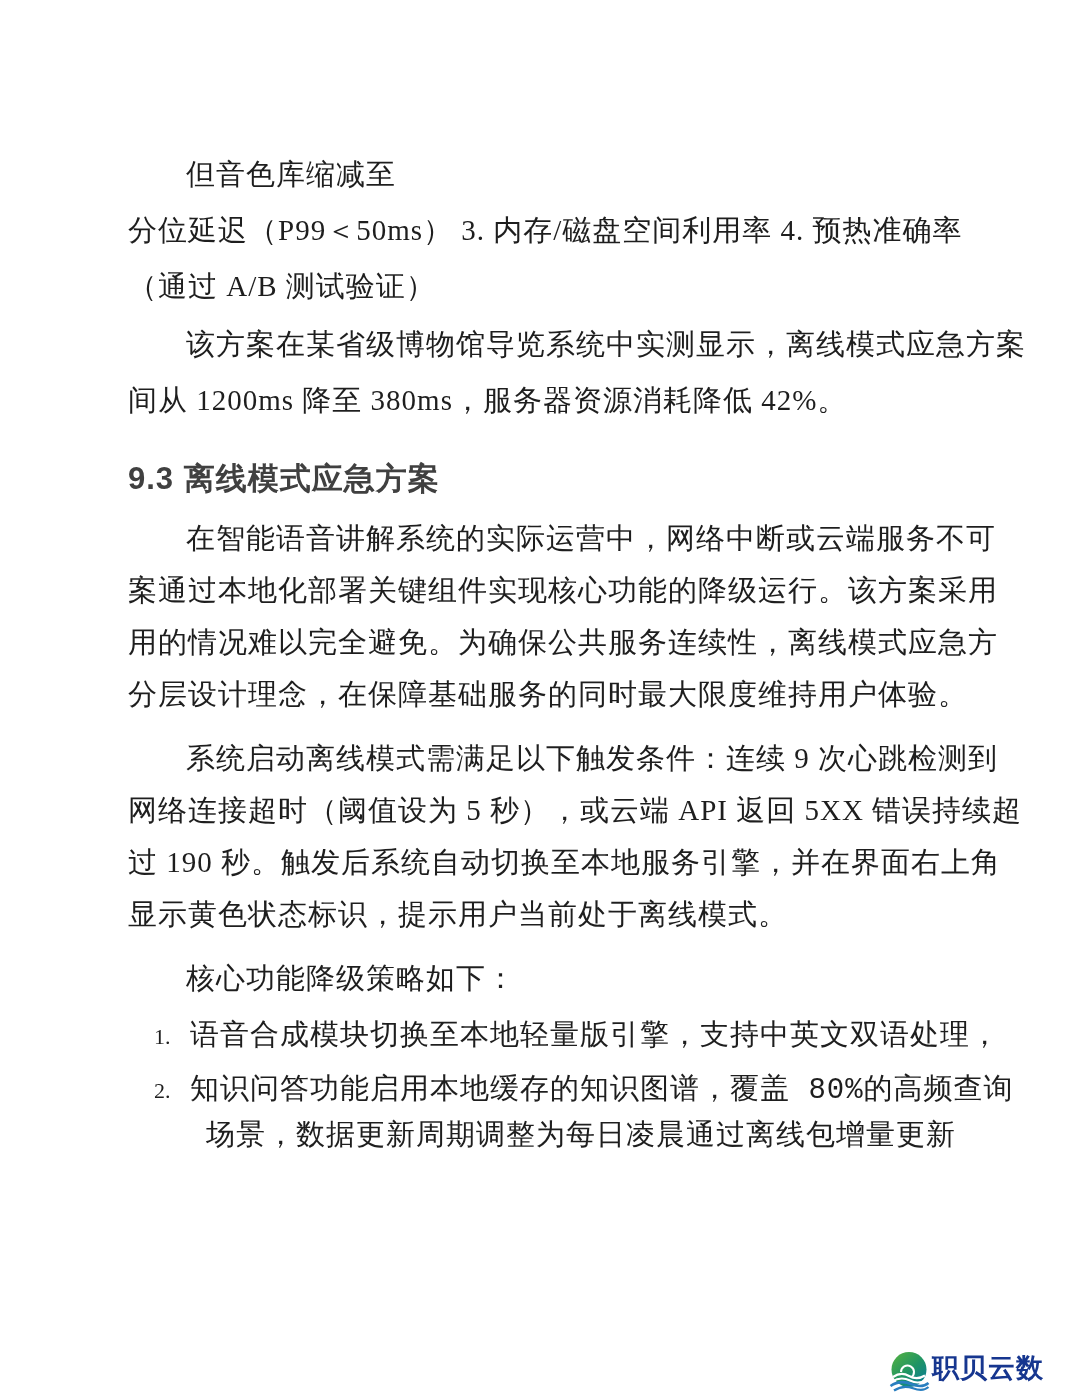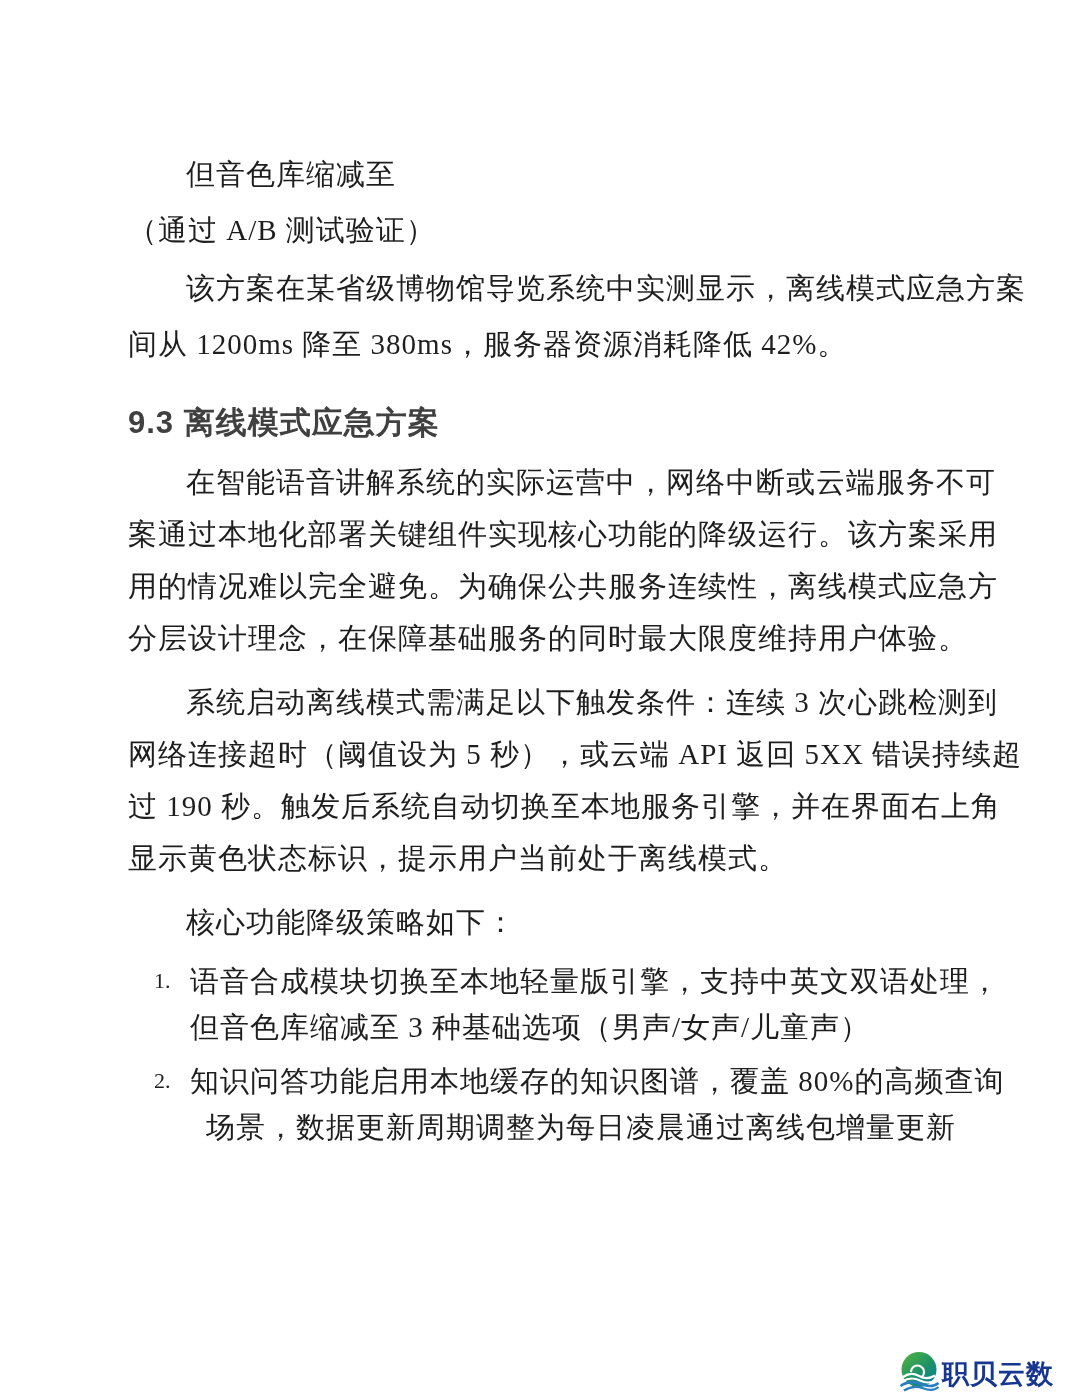--- a/index.html
+++ b/index.html
@@ -35,79 +35,79 @@
     white-space:nowrap;
   }
   .list { margin-top:10px; }
   .li { display:flex; align-items:flex-start; padding-left:26px; }
   .li + .li { margin-top:8px; }
   .num {
     width:36px; flex:0 0 36px;
     font-size:22px; line-height:46px;
     letter-spacing:0;
   }
-  .li-lines { flex:1 1 auto; min-width:0; }
+  .li-lines { flex:1 1 auto; min-width:0;font-family:Liberation Mono, monospace; }
   .li-ln { height:46px; line-height:46px; white-space:nowrap; }
   .logo {
-    position:absolute; right:26px; bottom:5px;
-    display:flex; align-items:flex-end; gap:2px;
+    position:absolute; right:36px; bottom:5px;
+    display:flex; align-items:flex-start; gap:2px;
   }
   .logo-icon { display:block; width:42px; height:42px; }
   .logo-text {
     font-family:"Liberation Sans","DejaVu Sans",sans-serif;
     font-weight:700;
     font-size:27px;
     color:#16368f;
     letter-spacing:1px;
     white-space:nowrap;
   }
 </style>
 </head>
 <body>
 
 <div class="page">
 
   <div class="content">
 
     <div class="para">
       <div class="ln ind">但音色库缩减至</div>
+      <div class="ln">分位延迟（P99＜50ms） 3. 内存/磁盘空间利用率 4. 预热准确率</div>
       <div class="ln">（通过 A/B 测试验证）</div>
     </div>
 
     <div class="para p2">
       <div class="ln ind">该方案在某省级博物馆导览系统中实测显示，离线模式应急方案</div>
       <div class="ln">间从 1200ms 降至 380ms，服务器资源消耗降低 42%。</div>
     </div>
 
     <h2 class="heading">9.3 离线模式应急方案</h2>
 
     <div class="para p-mid">
       <div class="ln ind">在智能语音讲解系统的实际运营中，网络中断或云端服务不可</div>
       <div class="ln">案通过本地化部署关键组件实现核心功能的降级运行。该方案采用</div>
       <div class="ln">用的情况难以完全避免。为确保公共服务连续性，离线模式应急方</div>
       <div class="ln">分层设计理念，在保障基础服务的同时最大限度维持用户体验。</div>
     </div>
 
     <div class="para p-mid p4">
-      <div class="ln ind">系统启动离线模式需满足以下触发条件：连续 3 次心跳检测到</div>
+      <div class="ln ind">系统启动离线模式需满足以下触发条件：连续 9 次心跳检测到</div>
       <div class="ln">网络连接超时（阈值设为 5 秒），或云端 API 返回 5XX 错误持续超</div>
       <div class="ln">过 190 秒。触发后系统自动切换至本地服务引擎，并在界面右上角</div>
       <div class="ln">显示黄色状态标识，提示用户当前处于离线模式。</div>
     </div>
 
     <div class="para p-mid p5">
       <div class="ln ind">核心功能降级策略如下：</div>
     </div>
 
     <div class="list">
       <div class="li">
         <span class="num">1.</span>
         <span class="li-lines">
           <span class="li-ln">语音合成模块切换至本地轻量版引擎，支持中英文双语处理，</span>
-          <span class="li-ln" style="display:block;">但音色库缩减至 3 种基础选项（男声/女声/儿童声）</span>
         </span>
       </div>
       <div class="li">
         <span class="num">2.</span>
         <span class="li-lines">
           <span class="li-ln">知识问答功能启用本地缓存的知识图谱，覆盖 80%的高频查询</span>
           <span class="li-ln" style="display:block;margin-left:16px;">场景，数据更新周期调整为每日凌晨通过离线包增量更新</span>
         </span>
       </div>
     </div>

